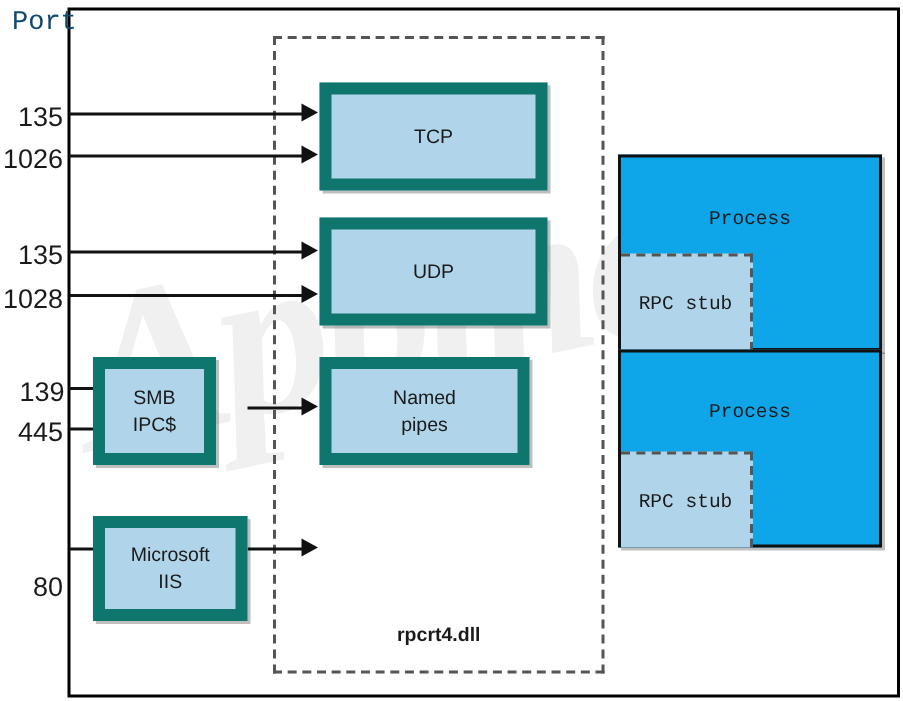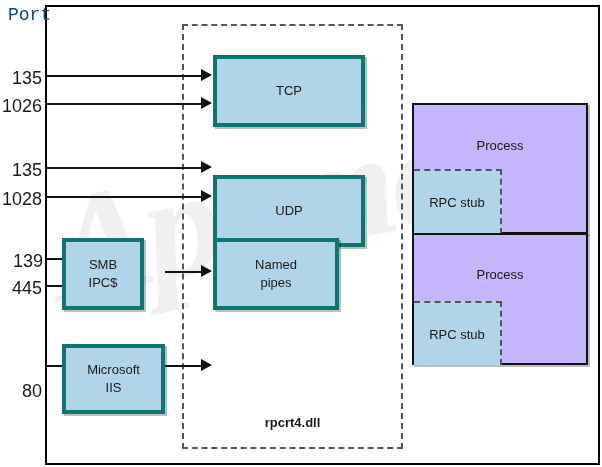--- a/index.html
+++ b/index.html
@@ -114,42 +114,43 @@
     font-size: 13px;
     color: #1a1a1a;
     z-index: 4;
     font-weight: bold;
   }
 
   
   .bluebox {
     position: absolute;
     background: #b0d4ea;
-    border: 4px solid #0f766e;
+    border: 8px solid #0f766e;
     box-sizing: border-box;
     display: flex;
     align-items: center;
     justify-content: center;
     text-align: center;
     font-size: 13px;
     color: #1a1a1a;
     line-height: 1.35;
     z-index: 3;
     box-shadow: 2px 2px 0 rgba(0,0,0,0.25);
   }
   .bluebox span { display: block; }
 
   
   .process-box {
     position: absolute;
-    background: #c4b5fd;
+    background: #0ea5e9;
     border: 2px solid #111;
     box-sizing: border-box;
     z-index: 3;
     box-shadow: 2px 2px 0 rgba(0,0,0,0.25);
+    font-family: Liberation Mono, monospace;
   }
   .process-label {
     position: absolute;
     width: 100%;
     text-align: center;
     font-size: 13px;
     color: #1a1a1a;
     z-index: 4;
   }
   .rpc-stub {
@@ -224,27 +225,27 @@
       <span>IIS</span>
     </div>
   </div>
 
   <div class="bluebox" style="left:213px; top:55px; width:152px; height:72px;">
     <div>
       <span>TCP</span>
     </div>
   </div>
 
-  <div class="bluebox" style="left:213px; top:145px; width:152px; height:72px;margin-top:30px;">
+  <div class="bluebox" style="left:213px; top:145px; width:152px; height:72px;">
     <div>
       <span>UDP</span>
     </div>
   </div>
 
-  <div class="bluebox" style="left:213px; top:238px; width:126px; height:72px;">
+  <div class="bluebox" style="left:213px; top:238px; width:140px; height:72px;">
     <div>
       <span>Named</span>
       <span>pipes</span>
     </div>
   </div>
 
 
   <div class="process-box" style="left:412px; top:103px; width:176px; height:131px;">
     <div class="process-label" style="top:33px;">Process</div>
     <div class="rpc-stub" style="left:0px; top:64px; width:88px; height:65px;">

